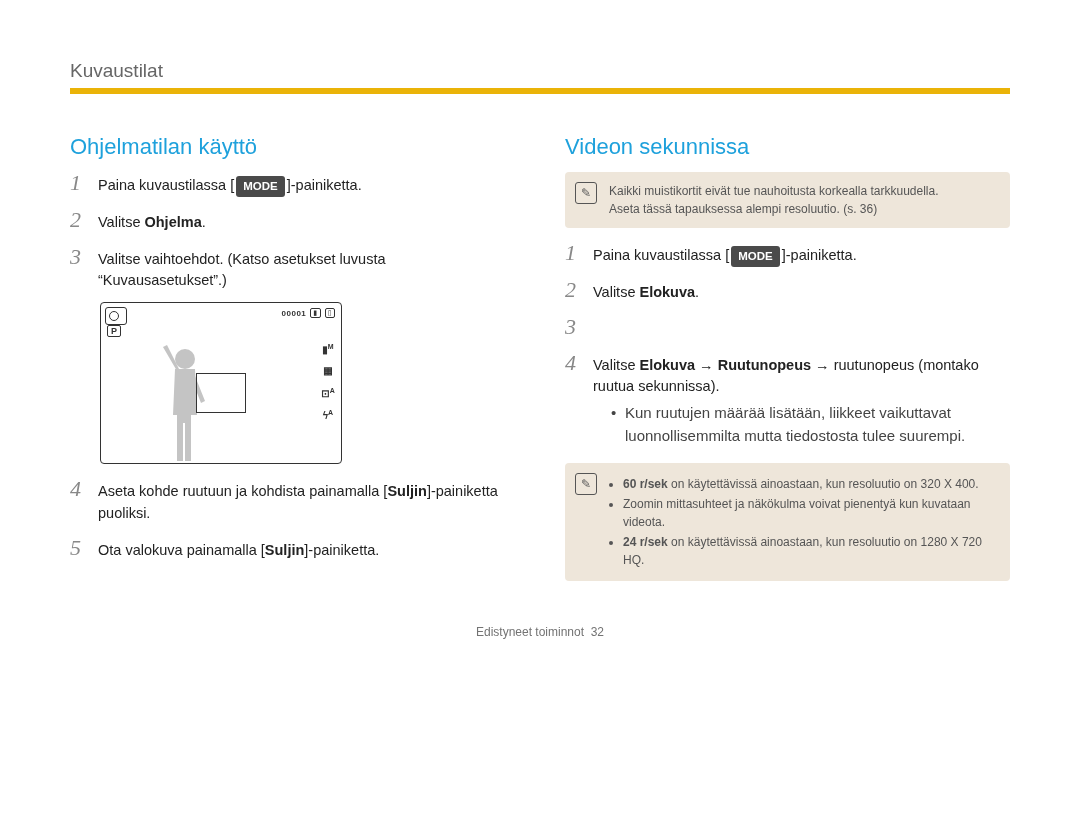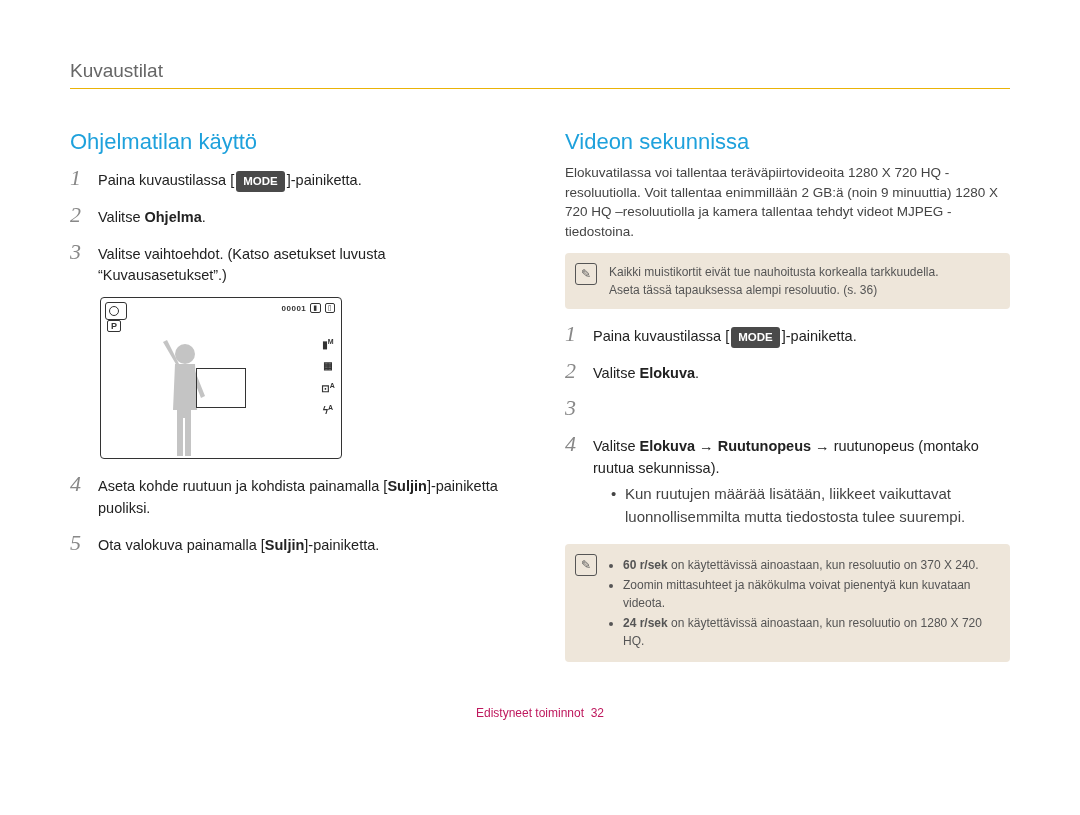--- a/index.html
+++ b/index.html
@@ -12,21 +12,21 @@
     height: 815px;
     box-sizing: border-box;
   }
   .page {
     padding: 60px 70px 20px 70px;
   }
   .section-header {
     font-size: 19px;
     color: #666;
     font-weight: 300;
-    border-bottom: 1px solid #eab308;
+    border-bottom: 6px solid #eab308;
     padding-bottom: 6px;
     margin-bottom: 40px;
   }
   .columns {
     display: flex;
     gap: 50px;
   }
   .col {
     flex: 1;
   }
@@ -190,21 +190,21 @@
     border: 1.5px solid #333;
   }
   .camera-preview .silhouette {
     position: absolute;
     left: 56px; bottom: 0;
     width: 60px; height: 120px;
   }
   .footer {
     text-align: center;
     font-size: 12px;
-    color: #be185d;
+    color: #737373;
     margin-top: 32px;
   }
 </style>
 </head>
 <body>
 
 <div class="page">
   <div class="section-header">Kuvaustilat</div>
 
   <div class="columns">
@@ -266,21 +266,20 @@
       <div class="step">
         <span class="step-num">5</span>
         <span class="step-text">
           <span>Ota valokuva painamalla [</span><b>Suljin</b><span>]-painiketta.</span>
         </span>
       </div>
     </div>
 
     <div class="col">
       <h2 class="blue">Videon sekunnissa</h2>
-      <p class="intro">Elokuvatilassa voi tallentaa teräväpiirtovideoita 1280 X 720 HQ -resoluutiolla. Voit tallentaa enimmillään 2 GB:ä (noin 9 minuuttia) 1280 X 720 HQ –resoluutiolla ja kamera tallentaa tehdyt videot MJPEG -tiedostoina.</p>
 
       <div class="notebox">
         <div class="noteicon">✎</div>
         <div>Kaikki muistikortit eivät tue nauhoitusta korkealla tarkkuudella.</div>
         <div>Aseta tässä tapauksessa alempi resoluutio. (s. 36)</div>
       </div>
 
       <div class="step">
         <span class="step-num">1</span>
         <span class="step-text">
@@ -305,21 +304,21 @@
           <span class="step-text">
             <span>Valitse </span><b>Elokuva</b><span> → </span><b>Ruutunopeus</b><span> → ruutunopeus (montako ruutua sekunnissa).</span>
           </span>
           <div class="bullet-indent">Kun ruutujen määrää lisätään, liikkeet vaikuttavat luonnollisemmilta mutta tiedostosta tulee suurempi.</div>
         </div>
       </div>
 
       <div class="notebox">
         <div class="noteicon">✎</div>
         <ul>
-          <li><b>60 r/sek</b><span> on käytettävissä ainoastaan, kun resoluutio on 370 X 240.</span></li>
+          <li><b>60 r/sek</b><span> on käytettävissä ainoastaan, kun resoluutio on 320 X 400.</span></li>
           <li>Zoomin mittasuhteet ja näkökulma voivat pienentyä kun kuvataan videota.</li>
           <li><b>24 r/sek</b><span> on käytettävissä ainoastaan, kun resoluutio on 1280 X 720 HQ.</span></li>
         </ul>
       </div>
 
     </div>
   </div>
 
   <div class="footer">
     <span>Edistyneet toiminnot</span>&nbsp;&nbsp;<span>32</span>

